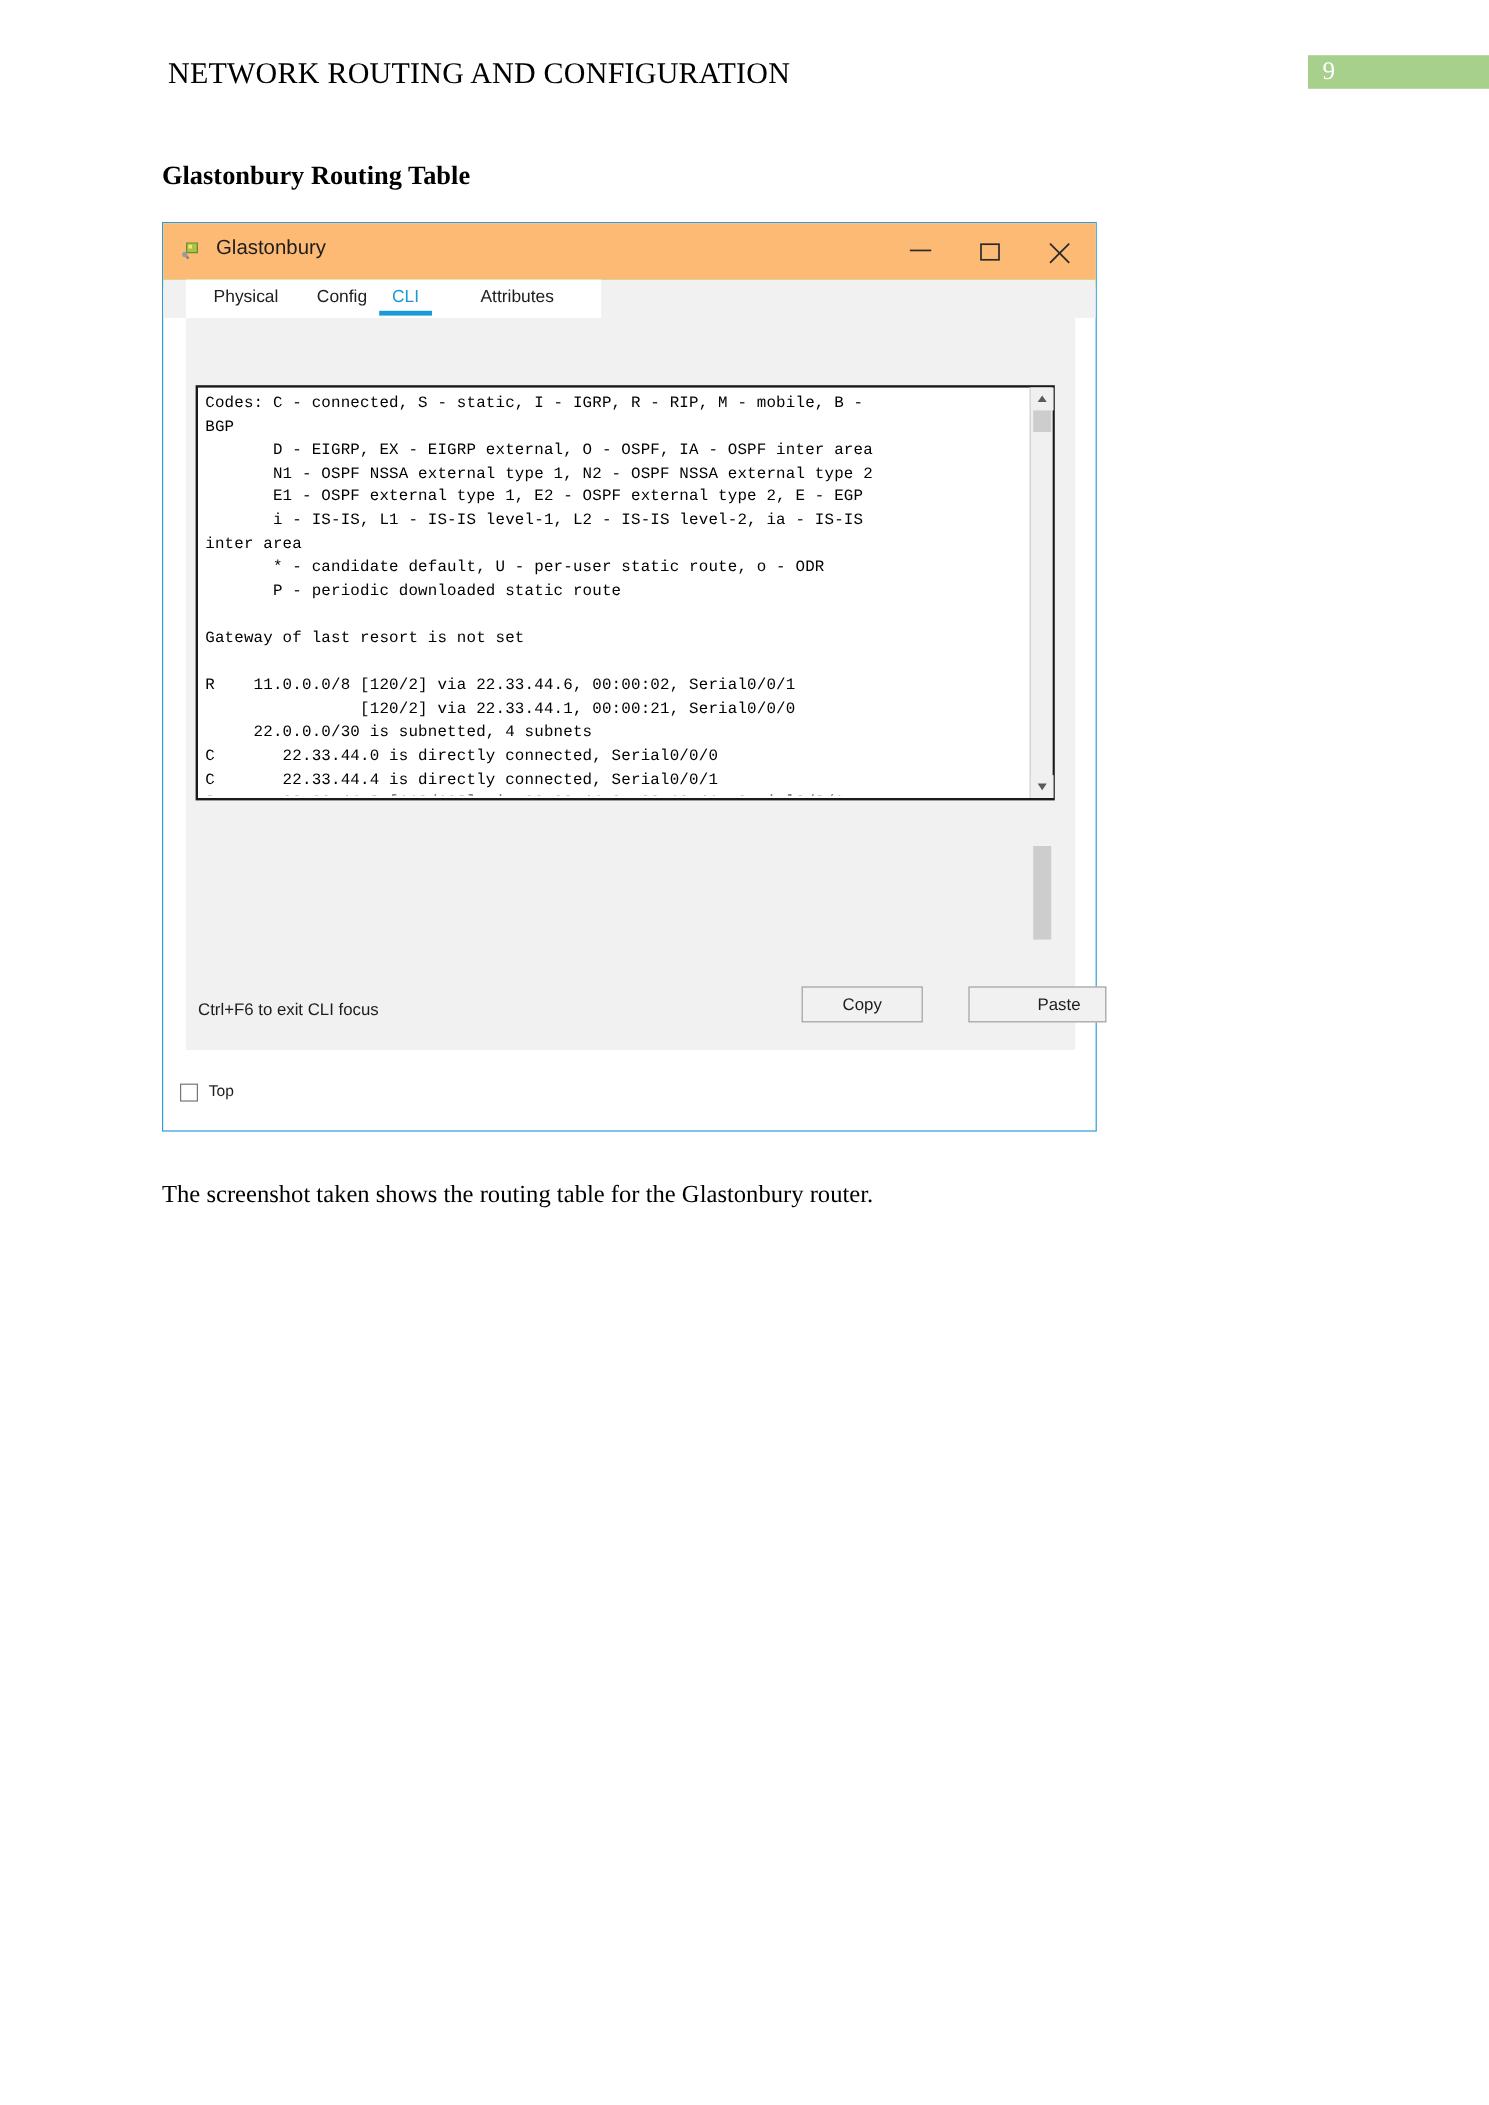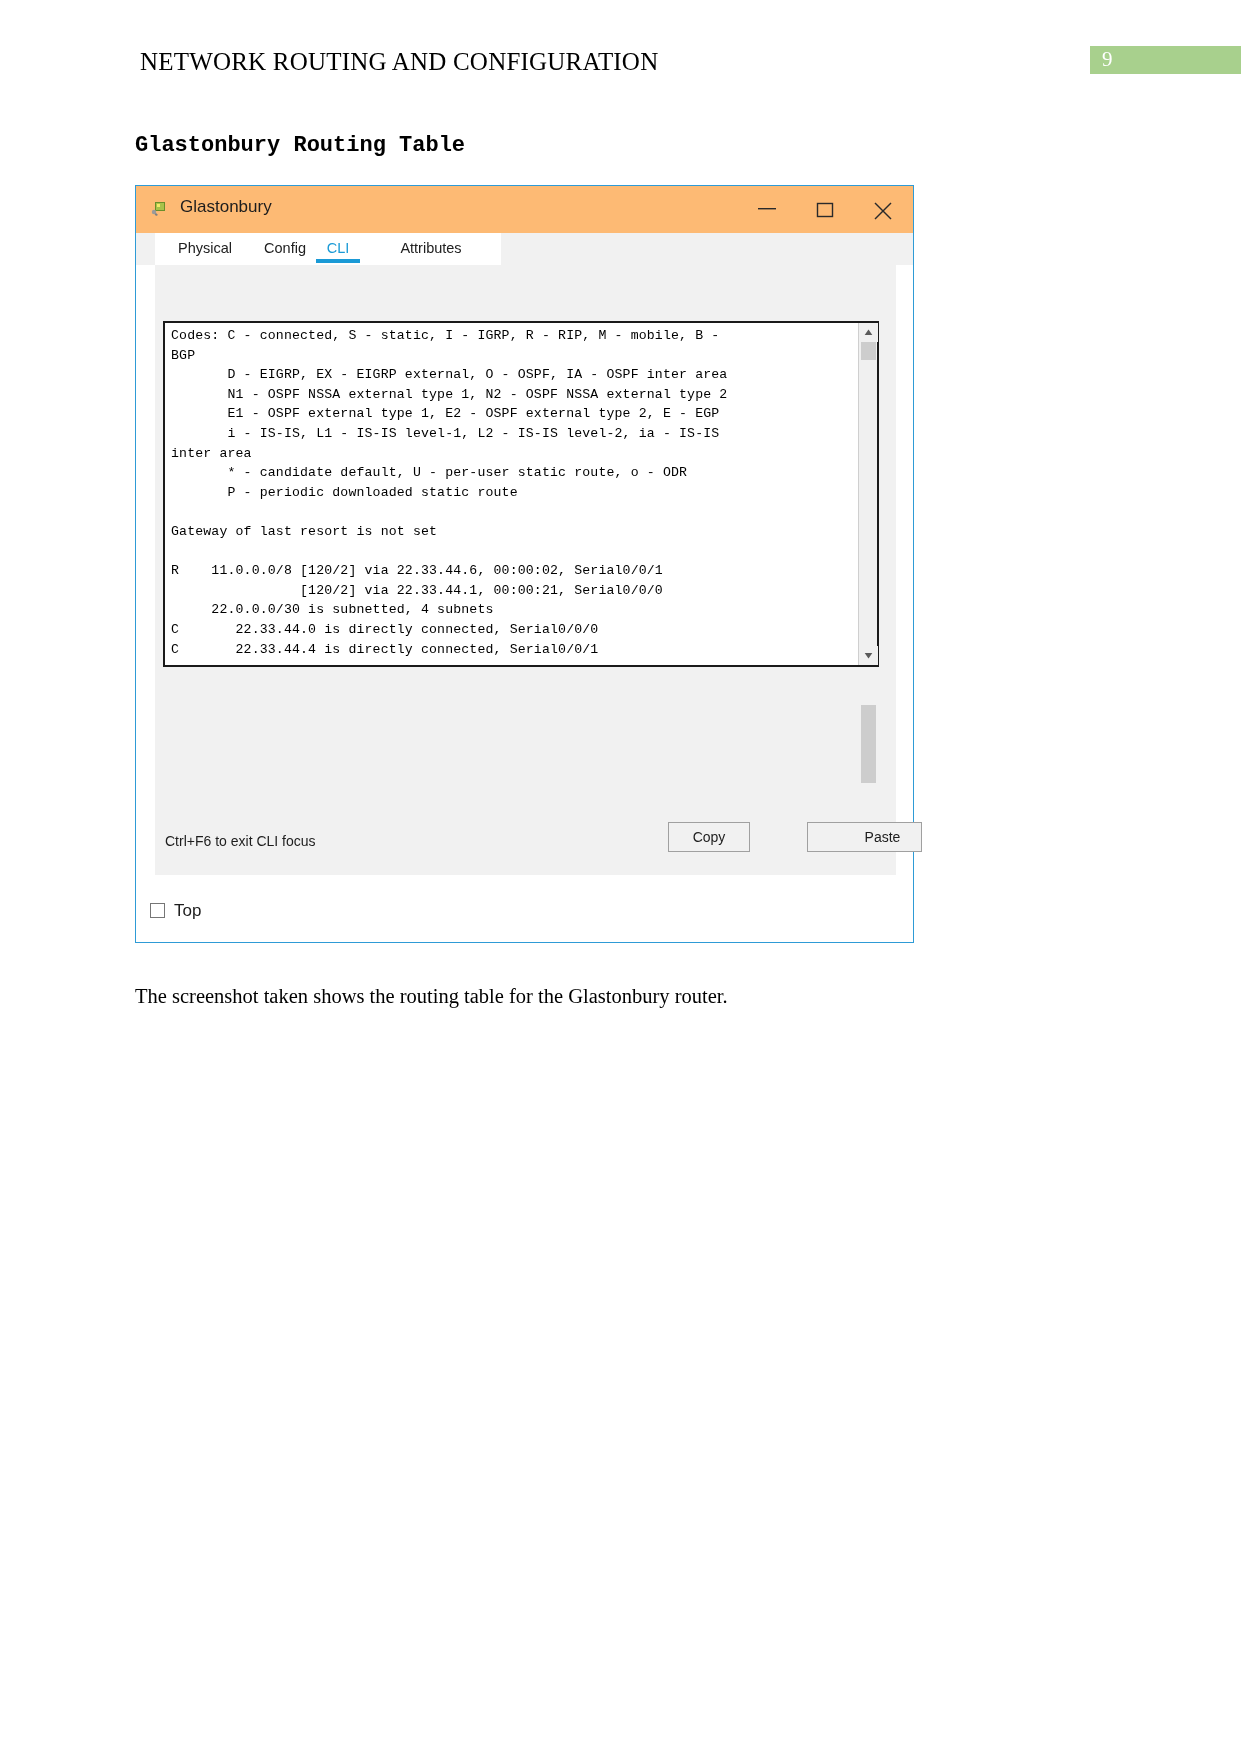--- a/index.html
+++ b/index.html
@@ -49,21 +49,21 @@
     font-family: "Liberation Serif", serif;
     font-size: 21px;
     color: #ffffff;
   }
 
   
   .section-heading {
     position: absolute;
     left: 135px;
     top: 133px;
-    font-family: Liberation Mono, monospace;
+    font-family: Liberation Serif, serif;
     font-size: 22px;
     font-weight: bold;
     color: #000;
     white-space: nowrap;
   }
 
   
   .pt-window {
     position: absolute;
     left: 135px;
@@ -251,21 +251,21 @@
     background: #f1f1f1;
     border: 1px solid #a0a0a0;
     font-size: 14px;
     color: #1d1d1d;
     font-family: "Liberation Sans", sans-serif;
     text-align: center;
     line-height: 28px;
     cursor: default;
     box-sizing: border-box;
   }
-  .btn-copy  { left: 513px; width: 82px; }
+  .btn-copy  { left: 513px; width: 101px; }
   .btn-paste { left: 652px; width: 115px; padding-left: 36px; }
 
   
   .top-check-row {
     position: absolute;
     left: 14px;
     bottom: 19px;
     height: 22px;
   }
   .checkbox-box {
@@ -275,21 +275,21 @@
     width: 15px;
     height: 15px;
     border: 1px solid #767676;
     background: #ffffff;
     box-sizing: border-box;
   }
   .checkbox-label {
     position: absolute;
     left: 24px;
     top: 0;
-    font-size: 17px;
+    font-size: 13px;
     color: #1d1d1d;
     font-family: "Liberation Sans", sans-serif;
   }
 
   
   .caption {
     position: absolute;
     left: 135px;
     top: 985px;
     font-family: "Liberation Serif", serif;

